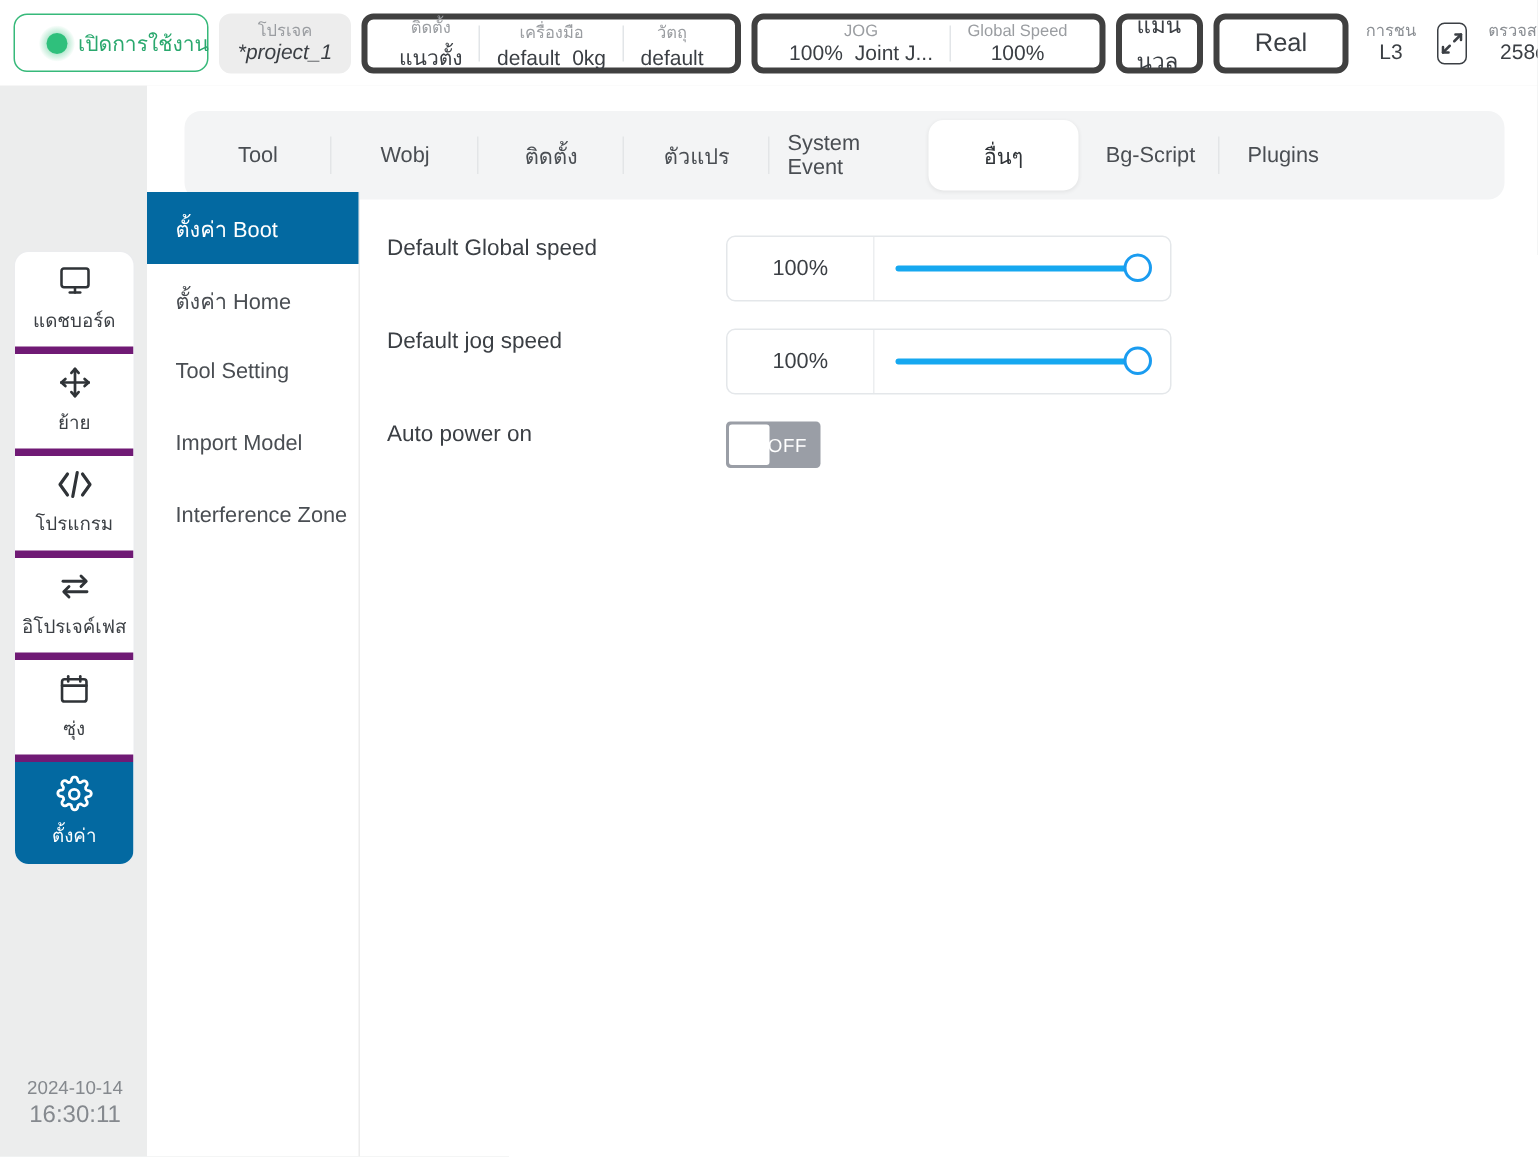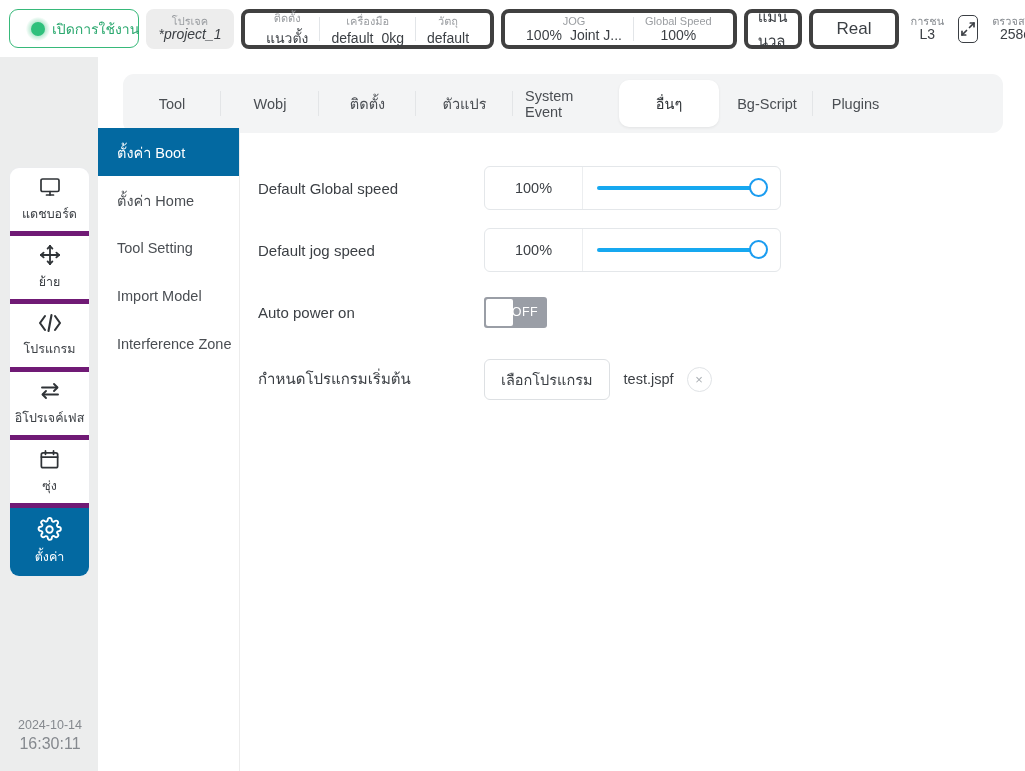--- a/index.html
+++ b/index.html
@@ -110,21 +110,21 @@
 
   .subnav { position: absolute; left: 0; top: 71px; width: 141px; }
   .subnav-item {
     height: 48px; display: flex; align-items: center; padding-left: 19px;
     font-size: 14.5px; color: #4a4e53;
   }
   .subnav-item.active { background: #0369a1; color: #ffffff; }
 
   
   .form { position: absolute; left: 160px; top: 100px; width: 700px; }
-  .frow { display: flex; align-items: center; height: 62px; }
+  .frow { display: flex; height: 62px; }
   .flabel { width: 226px; font-size: 15px; color: #3b3f44; }
   .fctl { flex: 1; }
 
   .sliderbox {
     width: 297px; height: 44px; border: 1px solid #e4e7ea; border-radius: 6px;
     display: flex; align-items: center; background: #fff;
   }
   .sval { width: 97px; text-align: center; font-size: 14.5px; color: #3b3f44; }
   .sdiv { width: 1px; height: 42px; background: #eceef0; }
   .strack { flex: 1; position: relative; height: 44px; margin: 0 12px 0 14px; }
@@ -407,28 +407,20 @@
       <div class="frow">
         <span class="flabel">Auto power on</span>
         <div class="fctl">
           <div class="toggle">
             <span class="knob"></span>
             <span class="tlabel">OFF</span>
           </div>
         </div>
       </div>
 
-      <div class="frow" style="height:72px">
-        <span class="flabel">กำหนดโปรแกรมเริ่มต้น</span>
-        <div class="fctl inline">
-          <span class="btn-outline">เลือกโปรแกรม</span>
-          <span class="filename">test.jspf</span>
-          <span class="xbtn">×</span>
-        </div>
-      </div>
 
     </div>
   </div>
 
   <div class="clock">
     <div class="d">2024-10-14</div>
     <div class="t">16:30:11</div>
   </div>
 
 </div>

